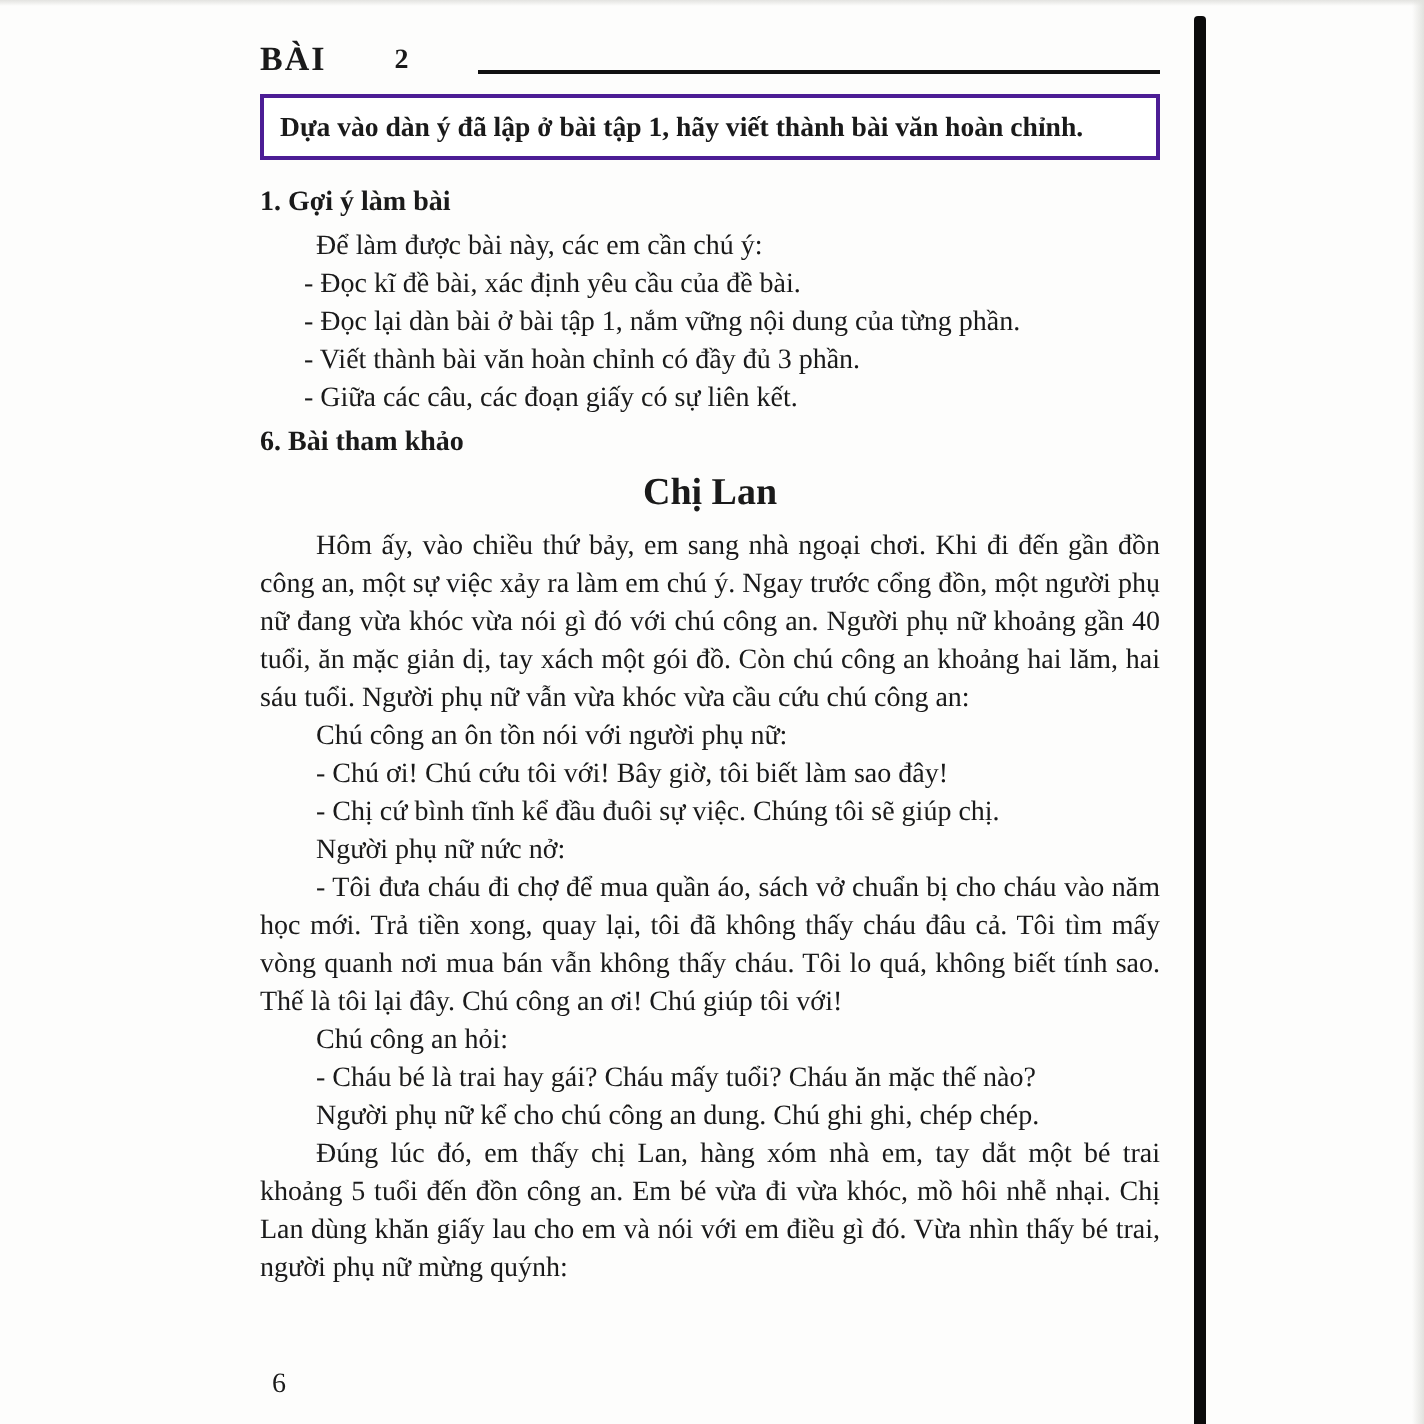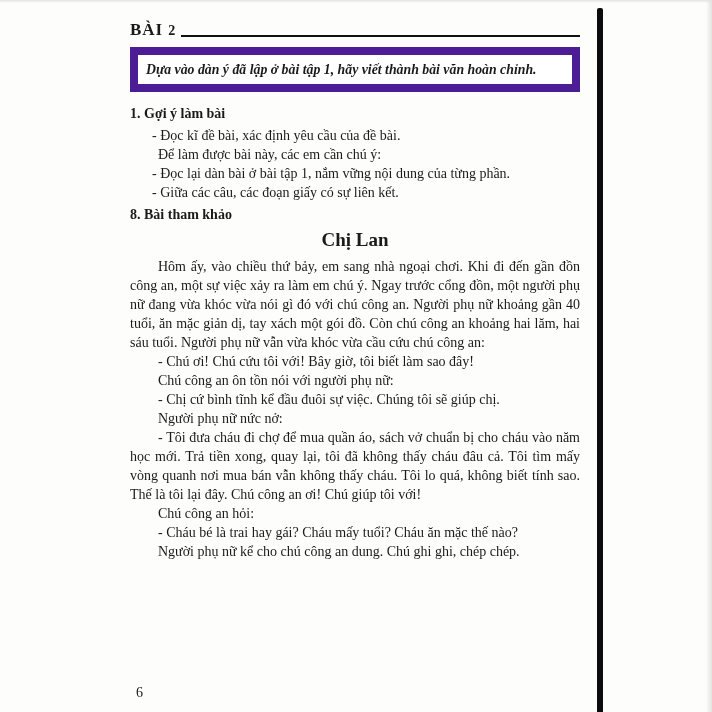--- a/index.html
+++ b/index.html
@@ -31,44 +31,44 @@
     position: absolute;
     left: 0; top: 0;
     width: 712px; height: 712px;
     padding: 16px 132px 0 130px;
   }
   .lesson-header {
     display: flex;
     align-items: flex-end;
     height: 24px;
     margin-bottom: 7px;
+    gap: 29px;
   }
   .lesson-label {
     font-weight: bold;
     font-size: 17px;
     letter-spacing: 1px;
   }
   .lesson-number {
     font-weight: bold;
     font-size: 14px;
     margin-left: 5px;
     padding-bottom: 1px;
   }
   .header-rule {
     flex: 1;
     border-bottom: 2px solid #111;
     margin-left: 6px;
     margin-bottom: 3px;
     height: 1px;
   }
   .task-box {
-    border: 8px solid #4c1d95;
+    border: 2px solid #4c1d95;
     padding: 6px 8px 5px 8px;
     font-weight: bold;
-    font-style: italic;
     font-size: 13.8px;
     line-height: 18px;
     margin-bottom: 12px;
     background: #fff;
   }
   .sec-title {
     font-weight: bold;
     font-size: 14px;
     margin: 3px 0 3px 0;
     line-height: 19px;
@@ -108,34 +108,36 @@
     <span class="lesson-label">BÀI</span>
     <span class="lesson-number">2</span>
     <span class="header-rule"></span>
   </div>
 
   <div class="task-box">
     <span>Dựa vào dàn ý đã lập ở bài tập 1, hãy viết thành bài văn hoàn chỉnh.</span>
   </div>
 
   <p class="sec-title">1. Gợi ý làm bài</p>
+  <p class="text-line indent-first">Để làm được bài này, các em cần chú ý:</p>
+
   <p class="text-line tip">- Đọc kĩ đề bài, xác định yêu cầu của đề bài.</p>
-
-  <p class="text-line indent-first">Để làm được bài này, các em cần chú ý:</p>
   <p class="text-line tip">- Đọc lại dàn bài ở bài tập 1, nắm vững nội dung của từng phần.</p>
+  <p class="text-line tip">- Viết thành bài văn hoàn chỉnh có đầy đủ 3 phần.</p>
   <p class="text-line tip">- Giữa các câu, các đoạn giấy có sự liên kết.</p>
 
-  <p class="sec-title">8. Bài tham khảo</p>
+  <p class="sec-title">6. Bài tham khảo</p>
 
   <div class="story-title">Chị Lan</div>
 
   <p class="text-line indent-first">Hôm ấy, vào chiều thứ bảy, em sang nhà ngoại chơi. Khi đi đến gần đồn công an, một sự việc xảy ra làm em chú ý. Ngay trước cổng đồn, một người phụ nữ đang vừa khóc vừa nói gì đó với chú công an. Người phụ nữ khoảng gần 40 tuổi, ăn mặc giản dị, tay xách một gói đồ. Còn chú công an khoảng hai lăm, hai sáu tuổi. Người phụ nữ vẫn vừa khóc vừa cầu cứu chú công an:</p>
+  <p class="text-line indent-first">Chú công an ôn tồn nói với người phụ nữ:</p>
   <p class="text-line indent-first">-  Chú ơi! Chú cứu tôi với! Bây giờ, tôi biết làm sao đây!</p>
-  <p class="text-line indent-first">Chú công an ôn tồn nói với người phụ nữ:</p>
   <p class="text-line indent-first">-  Chị cứ bình tĩnh kể đầu đuôi sự việc. Chúng tôi sẽ giúp chị.</p>
   <p class="text-line indent-first">Người phụ nữ nức nở:</p>
   <p class="text-line indent-first">- Tôi đưa cháu đi chợ để mua quần áo, sách vở chuẩn bị cho cháu vào năm học mới. Trả tiền xong, quay lại, tôi đã không thấy cháu đâu cả. Tôi tìm mấy vòng quanh nơi mua bán vẫn không thấy cháu. Tôi lo quá, không biết tính sao. Thế là tôi lại đây. Chú công an ơi! Chú giúp tôi với!</p>
   <p class="text-line indent-first">Chú công an hỏi:</p>
   <p class="text-line indent-first">-  Cháu bé là trai hay gái? Cháu mấy tuổi? Cháu ăn mặc thế nào?</p>
   <p class="text-line indent-first">Người phụ nữ kể cho chú công an dung. Chú ghi ghi, chép chép.</p>
+  <p class="text-line indent-first">Đúng lúc đó, em thấy chị Lan, hàng xóm nhà em, tay dắt một bé trai khoảng 5 tuổi đến đồn công an. Em bé vừa đi vừa khóc, mồ hôi nhễ nhại. Chị Lan dùng khăn giấy lau cho em và nói với em điều gì đó. Vừa nhìn thấy bé trai, người phụ nữ mừng quýnh:</p>
 
   <div class="page-number">6</div>
 </div>
 
 </body></html>

